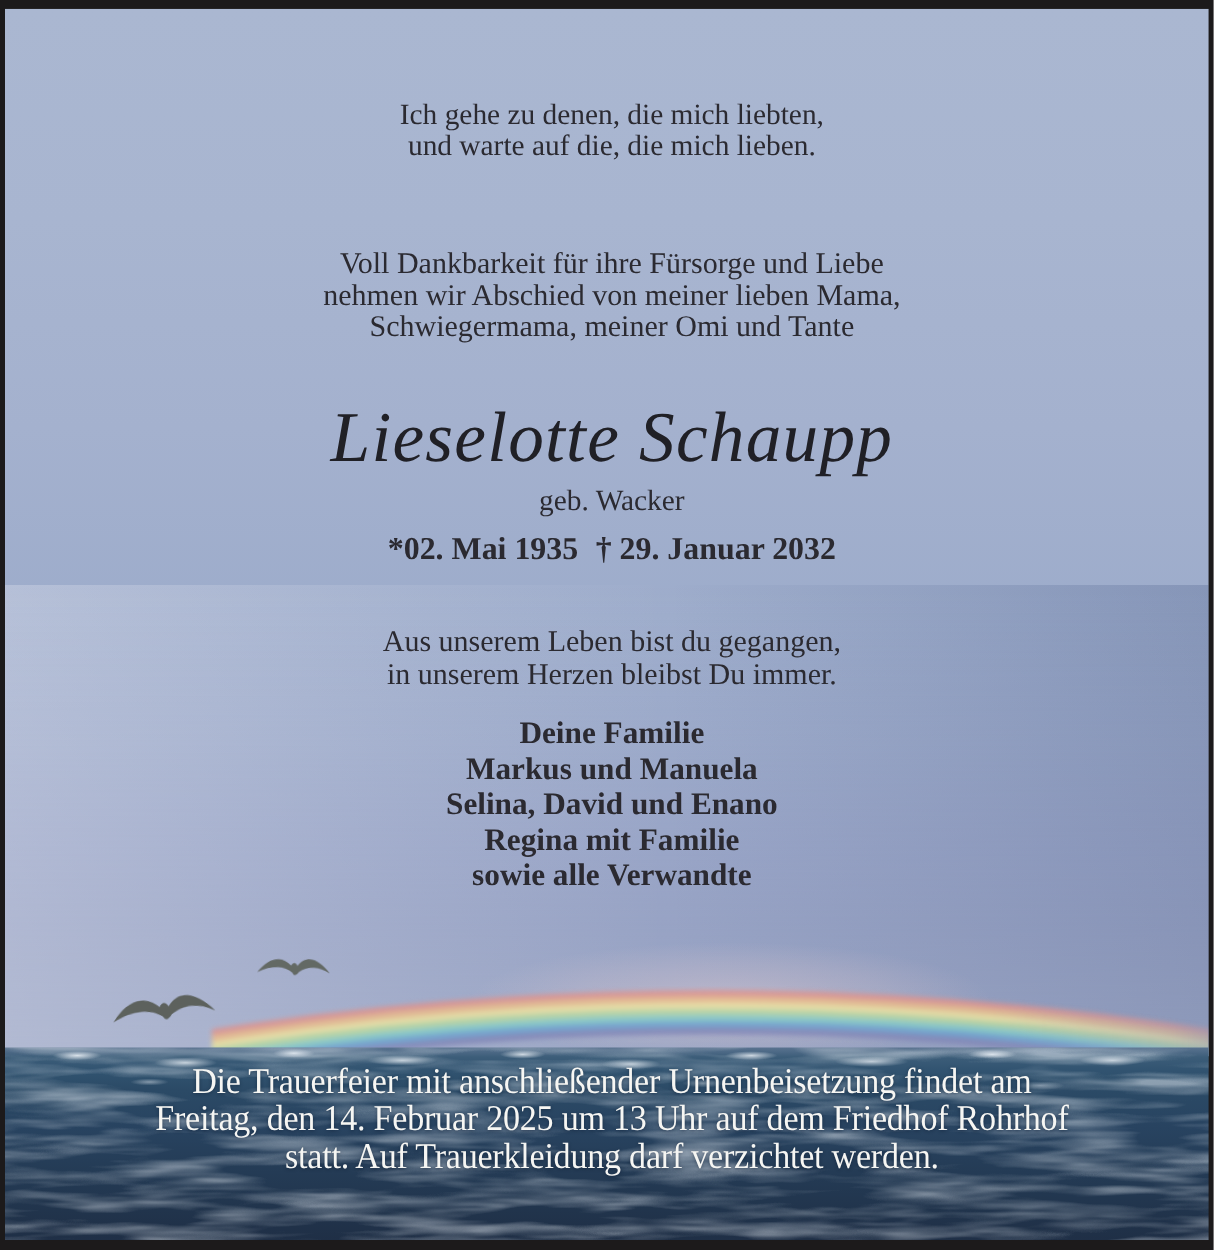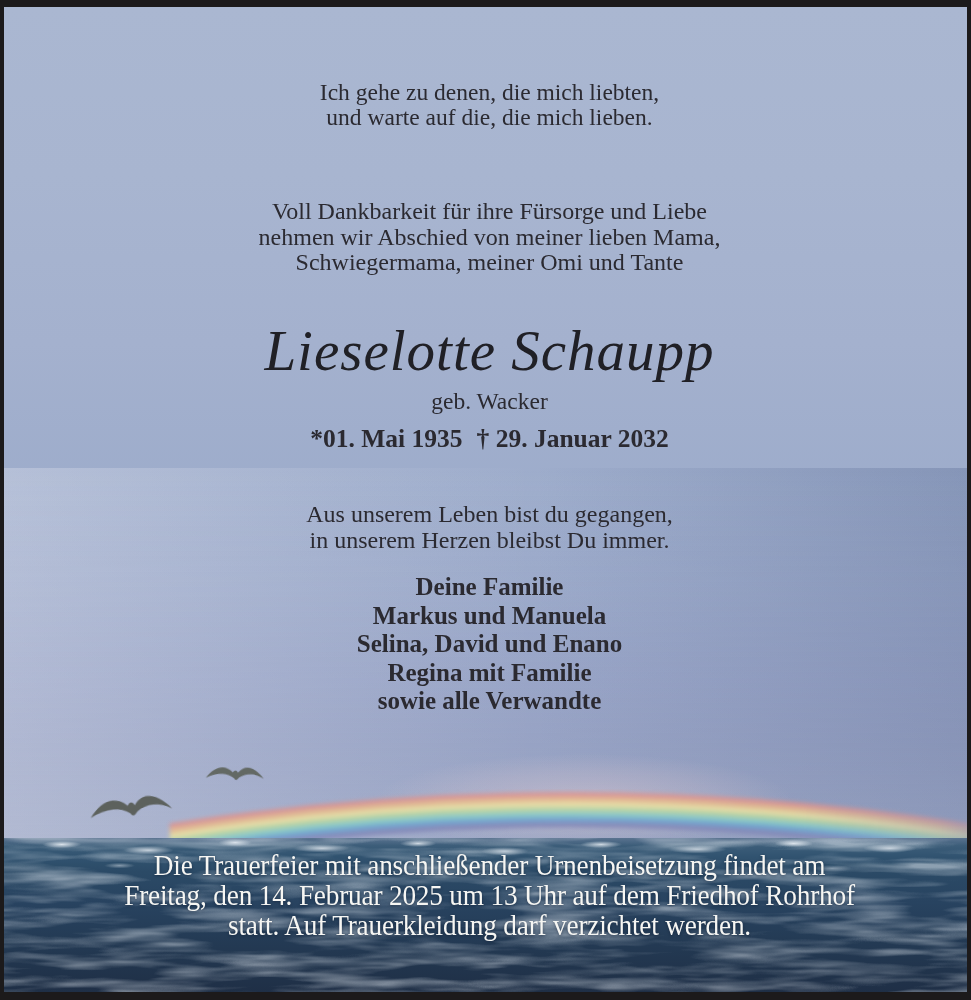--- a/index.html
+++ b/index.html
@@ -157,21 +157,21 @@
         <span class="line">Voll Dankbarkeit für ihre Fürsorge und Liebe</span>
         <span class="line">nehmen wir Abschied von meiner lieben Mama,</span>
         <span class="line">Schwiegermama, meiner Omi und Tante</span>
       </div>
 
       <div class="tblock deceased-name">Lieselotte Schaupp</div>
 
       <div class="tblock maiden">geb. Wacker</div>
 
       <div class="tblock dates">
-        <span>*01. Mai 1935</span><span class="sep"></span><span>† 29. Januar 2032</span>
+        <span>*02. Mai 1935</span><span class="sep"></span><span>† 29. Januar 2032</span>
       </div>
 
       <div class="tblock verse">
         <span class="line">Aus unserem Leben bist du gegangen,</span>
         <span class="line">in unserem Herzen bleibst Du immer.</span>
       </div>
 
       <div class="tblock family">
         <span class="line">Deine Familie</span>
         <span class="line">Markus und Manuela</span>

